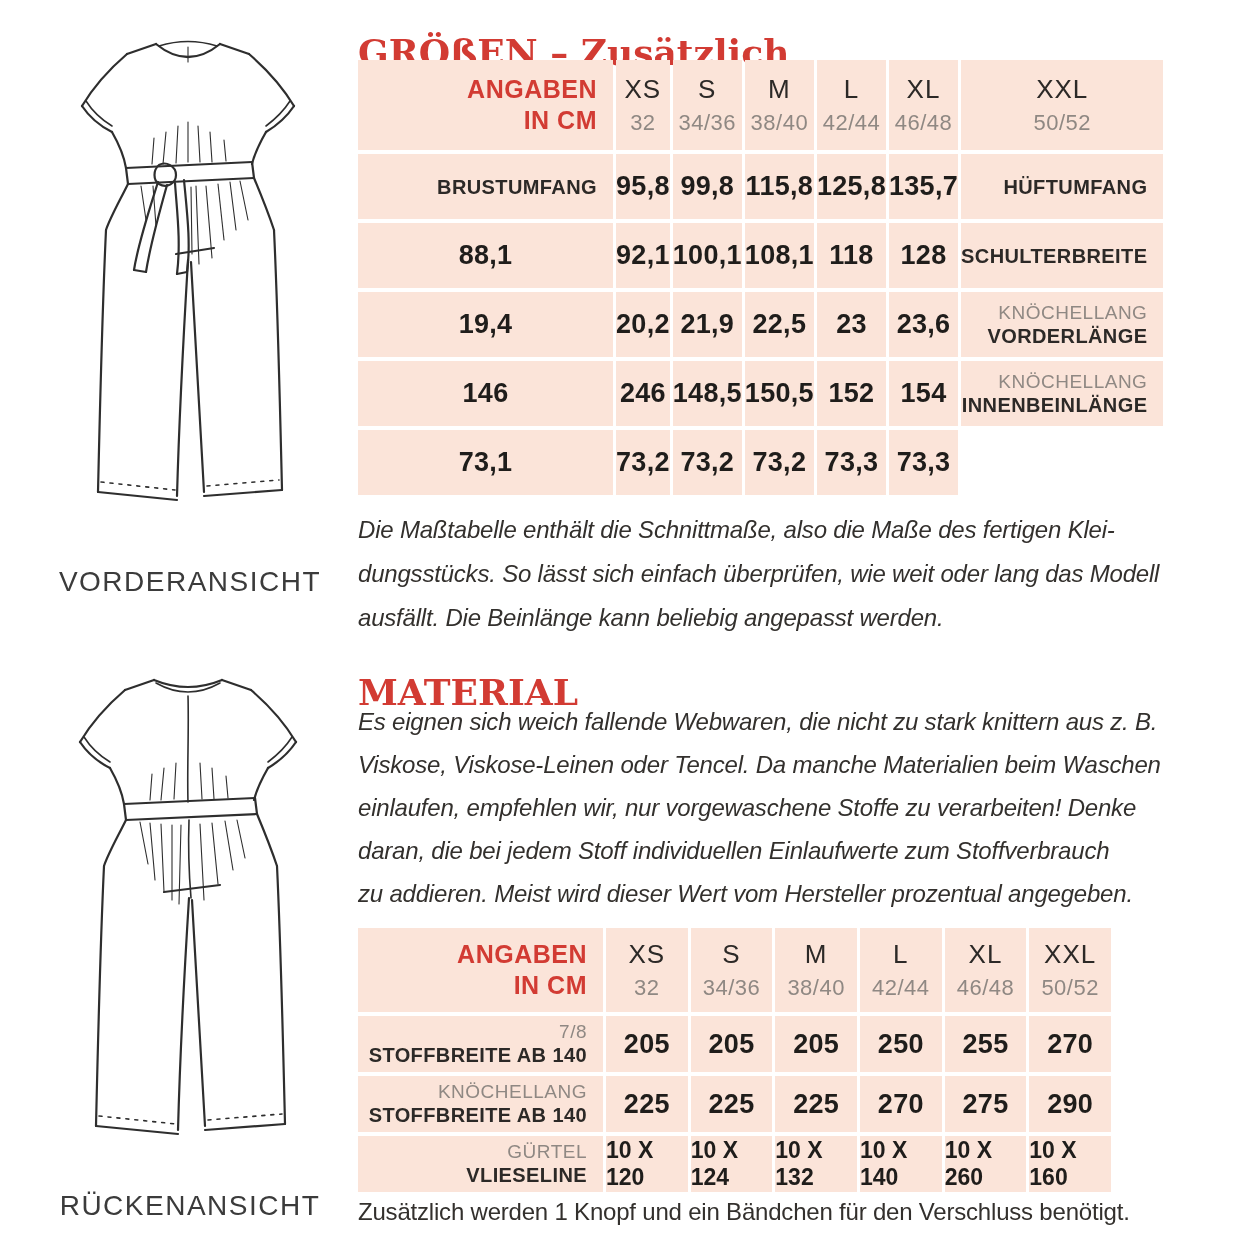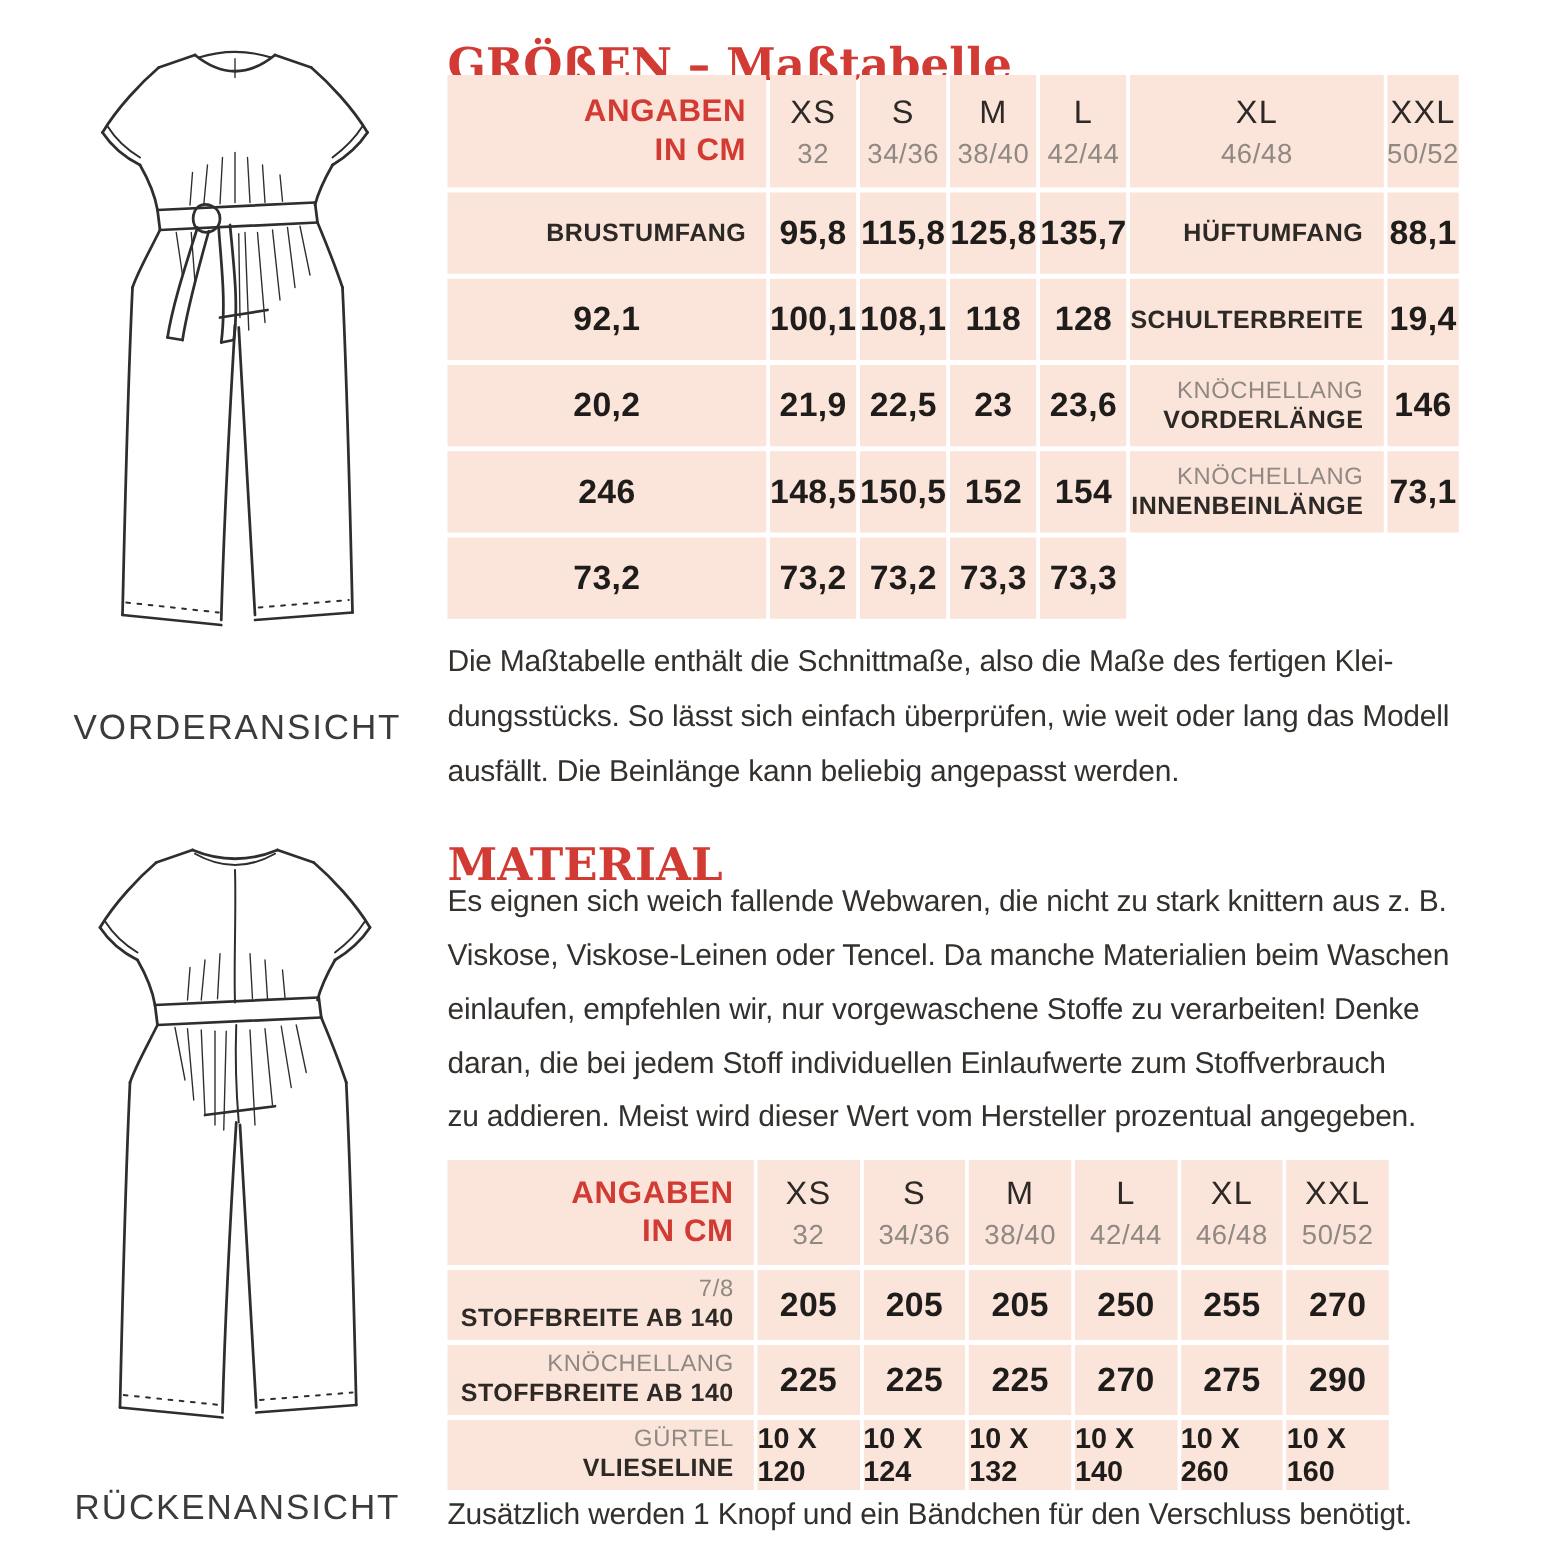--- a/index.html
+++ b/index.html
@@ -32,21 +32,21 @@
   .size-name{font-size:26px;font-weight:400;color:#2c2927;letter-spacing:1px;}
   .size-sub{font-size:22px;color:#8f8883;margin-top:5px;letter-spacing:0.5px;}
   .rlabel{align-items:flex-end;padding-right:16px;text-align:center;}
   .rl-top{font-size:19px;color:#8f8883;letter-spacing:0.5px;line-height:22px;}
   .rl-top:empty{display:none;}
   .rl-main{font-size:20px;font-weight:700;color:#2c2927;letter-spacing:0.4px;line-height:24px;}
   .val{align-items:center;font-size:27px;font-weight:700;color:#1f1d1b;letter-spacing:0.3px;}
   .val-small{font-size:23px;letter-spacing:0px;}
   
   .para{position:absolute;left:358px;font-size:24px;color:#33302d;letter-spacing:-0.2px;}
-  .para .pline{white-space:nowrap;}
+  .para .pline{white-space:nowrap;font-style:italic;}
   #sizes-note{top:508px;}
   #sizes-note .pline{line-height:44px;}
   #material-intro{top:700px;}
   #material-intro .pline{line-height:43px;}
   #material-footer{top:1196px;line-height:32px;white-space:nowrap;}
   
   .view-label{
     position:absolute;left:28px;width:324px;text-align:center;
     font-size:28px;letter-spacing:1.5px;color:#3b3b3b;white-space:nowrap;
   }
@@ -188,21 +188,21 @@
   <path class="main-line" d="M164,248 C169,326 173,402 177,474"></path>
 
   <path class="main-line" d="M68,474 L150,482"></path>
   <path class="main-line" d="M177,478 L257,472"></path>
   <path class="dash-line" d="M71,464 L148,472"></path>
   <path class="dash-line" d="M180,468 L254,462"></path>
 </svg>
 
 <div id="back-label" class="view-label">RÜCKENANSICHT</div>
 
-<h1 id="sizes-title" class="red-title">GRÖßEN – Maßtabelle</h1>
+<h1 id="sizes-title" class="red-title">GRÖßEN – Zusätzlich</h1>
 
 <div id="sizes-table" class="size-table">
   <div class="cell hlabel">
     <span>ANGABEN</span>
     <span>IN CM</span>
   </div>
   <div class="cell hsize">
       <span class="size-name">XS</span>
       <span class="size-sub">32</span>
     </div>
@@ -224,20 +224,21 @@
     </div>
   <div class="cell hsize">
       <span class="size-name">XXL</span>
       <span class="size-sub">50/52</span>
     </div>
 
   <div class="cell rlabel">
       <span class="rl-main">BRUSTUMFANG</span>
     </div>
   <div class="cell val">95,8</div>
+  <div class="cell val">99,8</div>
   <div class="cell val">115,8</div>
   <div class="cell val">125,8</div>
   <div class="cell val">135,7</div>
 
   <div class="cell rlabel">
       <span class="rl-main">HÜFTUMFANG</span>
     </div>
   <div class="cell val">88,1</div>
   <div class="cell val">92,1</div>
   <div class="cell val">100,1</div>

